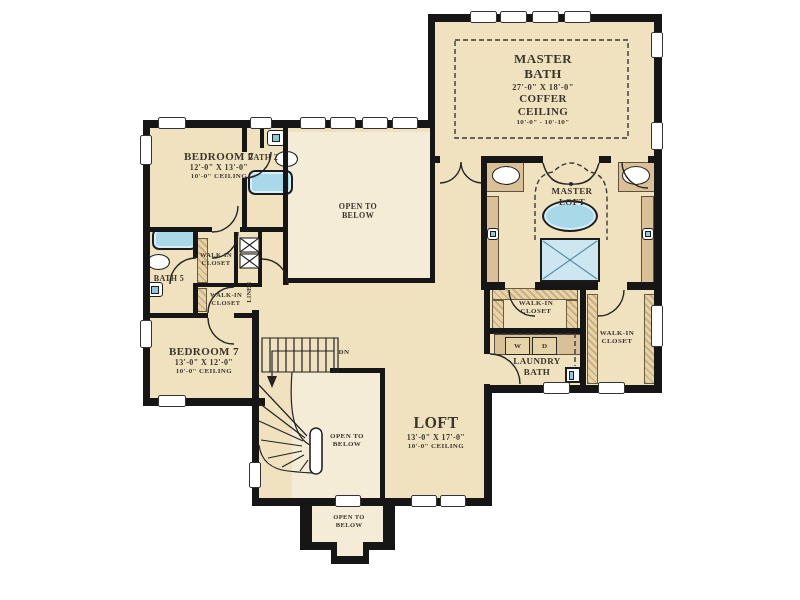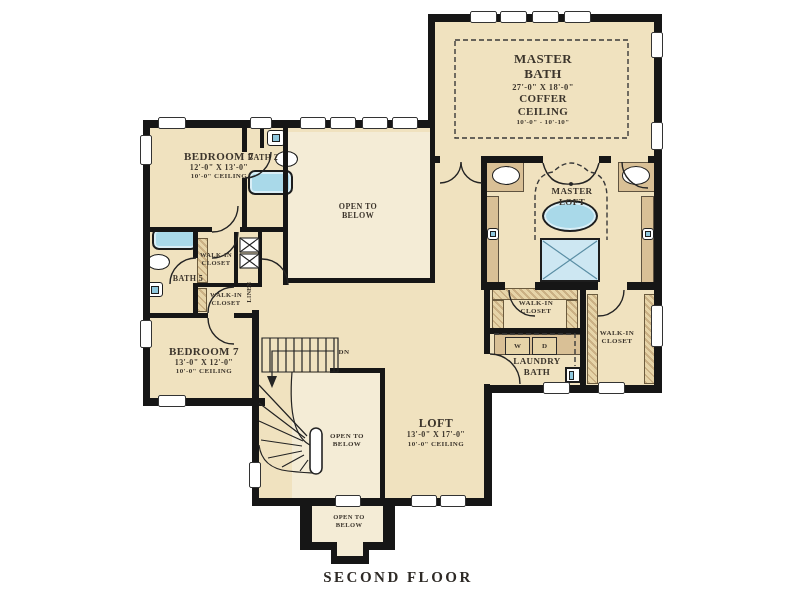--- a/index.html
+++ b/index.html
@@ -220,33 +220,33 @@
     <div style="font-size:7px">10'-0" CEILING</div>
   </div>
 
   <div class="lbl" style="left:204px;top:360px;width:130px">
     <div class="nm" style="font-size:11px">BEDROOM 7</div>
     <div style="font-size:8px">13'-0" X 12'-0"</div>
     <div style="font-size:7px">10'-0" CEILING</div>
   </div>
 
   <div class="lbl" style="left:436px;top:432px;width:110px">
-    <div class="nm" style="font-size:12px">LOFT</div>
+    <div class="nm" style="font-size:16px">LOFT</div>
     <div style="font-size:8px">13'-0" X 17'-0"</div>
     <div style="font-size:7px">10'-0" CEILING</div>
   </div>
 
   <div class="lbl" style="left:537px;top:367px;width:60px;font-size:9px">
     <div class="nm">LAUNDRY BATH</div>
   </div>
 
   <div class="lbl" style="left:263px;top:158px;width:32px;font-size:8px">
     <div class="nm">BATH 2</div>
   </div>
-  <div class="lbl" style="left:188px;top:279px;width:32px;font-size:8px">
+  <div class="lbl" style="left:169px;top:279px;width:32px;font-size:8px">
     <div class="nm">BATH 5</div>
   </div>
 
   <div class="lbl" style="left:216px;top:259px;width:42px;font-size:6.5px">
     <div class="nm">WALK-IN CLOSET</div>
   </div>
   <div class="lbl" style="left:226px;top:299px;width:42px;font-size:6.5px">
     <div class="nm">WALK-IN CLOSET</div>
   </div>
   <div class="lbl" style="left:536px;top:307px;width:46px;font-size:7px">
@@ -267,16 +267,13 @@
     <div>OPEN TO BELOW</div>
   </div>
   <div class="lbl" style="left:349px;top:521px;width:40px;font-size:6.5px">
     <div>OPEN TO BELOW</div>
   </div>
 
   <div class="lbl" style="left:344px;top:352px;font-size:7px">
     <span>DN</span>
   </div>
 
-  <div class="floor-title" style="left:398px;top:577px">
-    <span>SECOND FLOOR</span>
-  </div>
 </div>
 
 </body></html>

